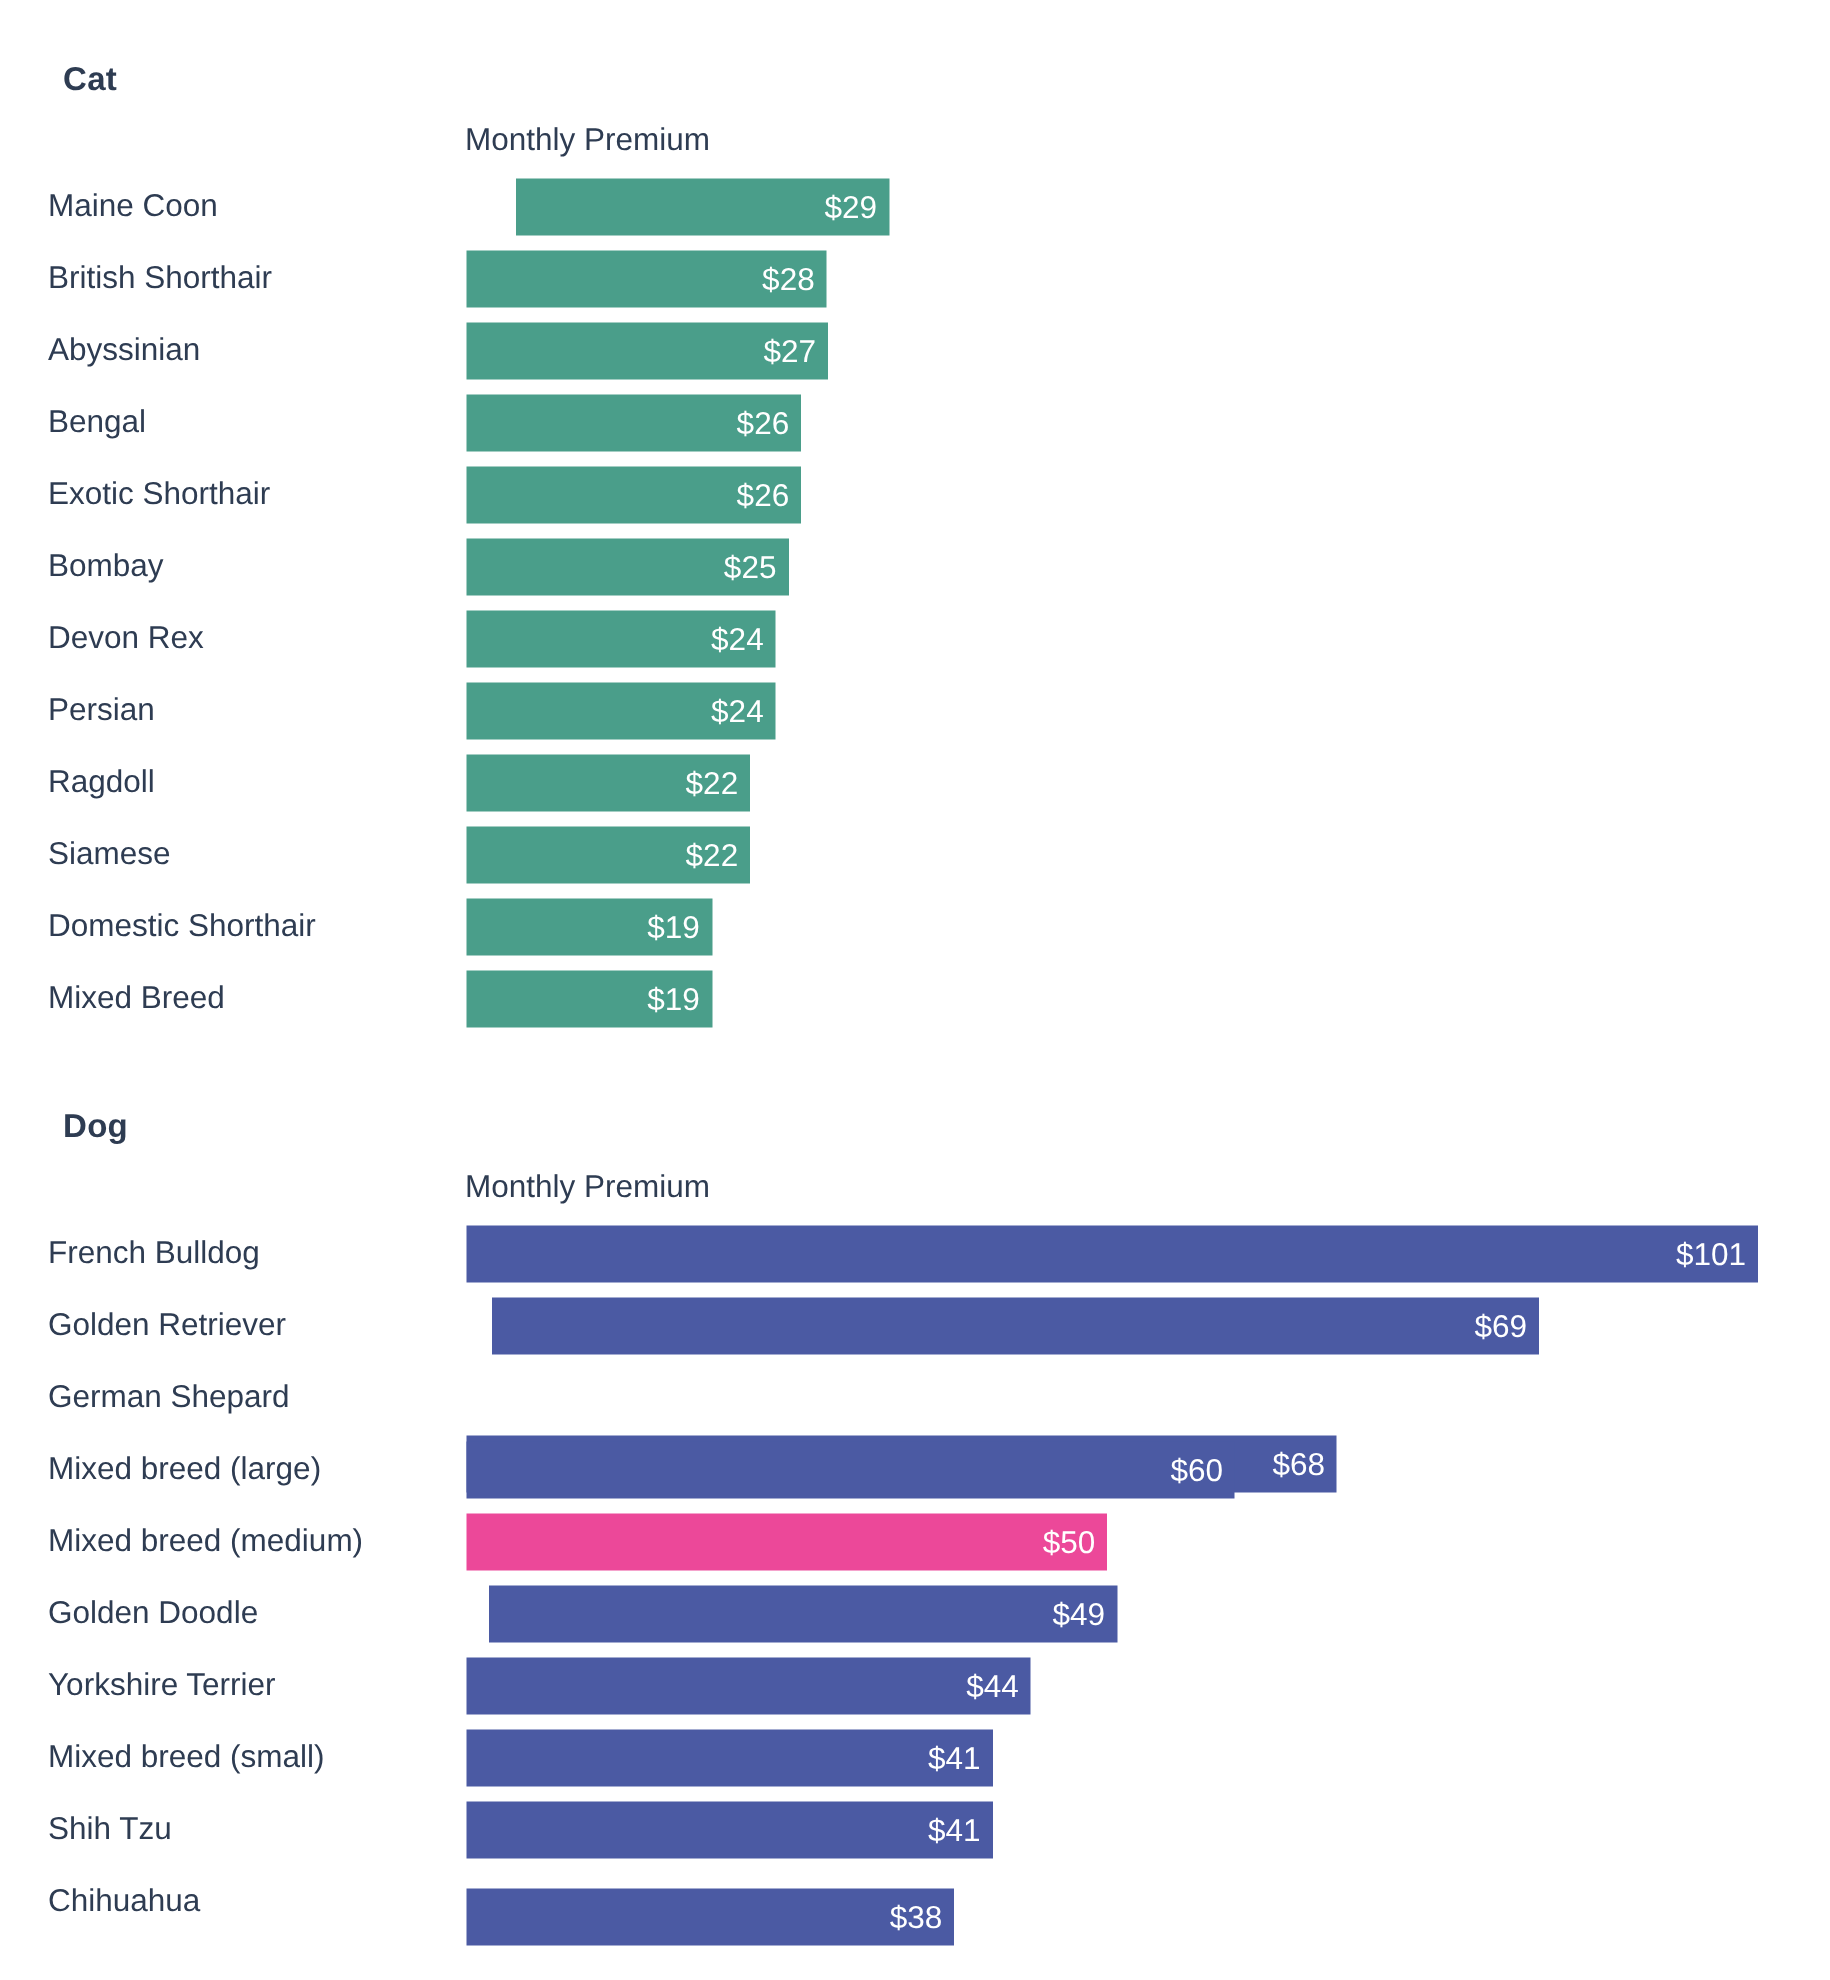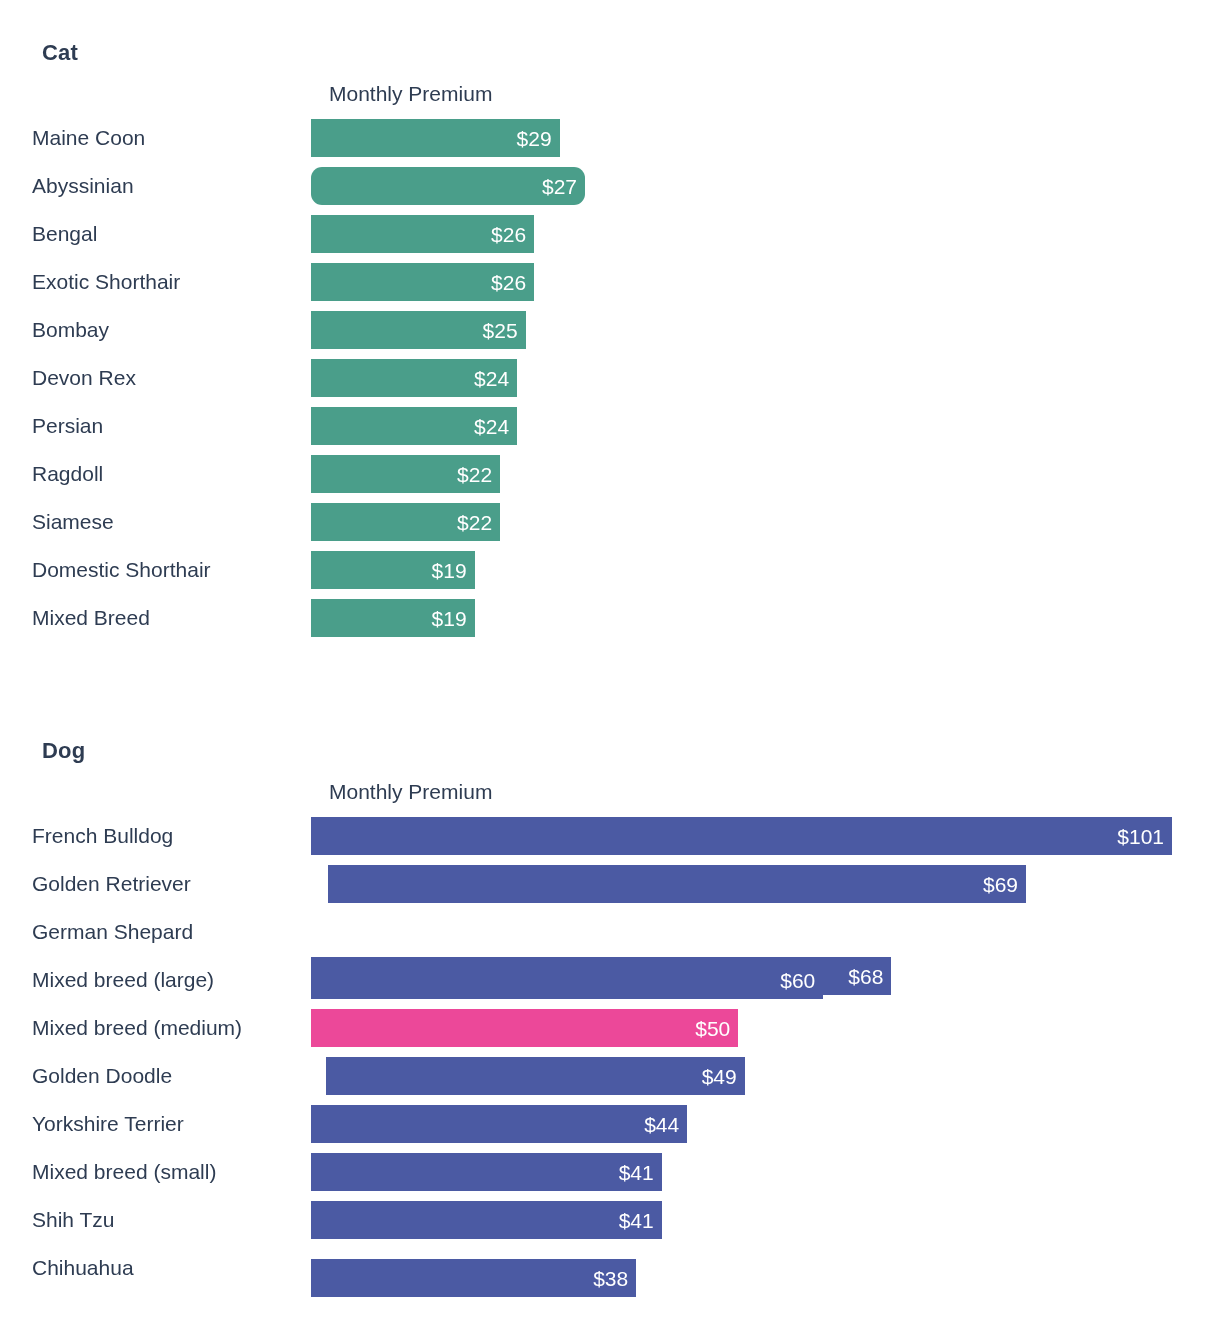--- a/index.html
+++ b/index.html
@@ -37,21 +37,21 @@
     top: 40px;
     font-size: 22px;
     font-weight: bold;
     letter-spacing: 0.2px;
     color: #2e3c52;
     white-space: nowrap;
   }
 
   .axis-title {
     position: absolute;
-    left: 329px;
+    left: 310px;
     top: 82px;
     font-size: 21px;
     font-weight: normal;
     color: #2e3c52;
     white-space: nowrap;
   }
 
   .rows {
     position: absolute;
     left: 0;
@@ -109,29 +109,37 @@
 
 <div class="page">
 
   <div class="section" id="section-cat">
     <div class="section-title">Cat</div>
     <div class="axis-title">Monthly Premium</div>
     <div class="rows" id="rows-cat">
         <div class="row">
           <div class="row-label">Maine Coon</div>
           <div class="bar-track">
-            <div class="bar" style="width: 248.645px; background: rgb(74, 158, 138);">
+            <div class="bar" style="width: 248.645px; background: rgb(74, 158, 138); margin-left: 33px;">
               <span class="bar-value">$29</span>
             </div>
           </div>
         </div>
         <div class="row">
+          <div class="row-label">British Shorthair</div>
+          <div class="bar-track">
+            <div class="bar" style="width: 240.14px; background: rgb(74, 158, 138);">
+              <span class="bar-value">$28</span>
+            </div>
+          </div>
+        </div>
+        <div class="row">
           <div class="row-label">Abyssinian</div>
           <div class="bar-track">
-            <div class="bar" style="width: 274px; background: rgb(74, 158, 138); border-radius: 11px;">
+            <div class="bar" style="width: 241px; background: rgb(74, 158, 138);">
               <span class="bar-value">$27</span>
             </div>
           </div>
         </div>
         <div class="row">
           <div class="row-label">Bengal</div>
           <div class="bar-track">
             <div class="bar" style="width: 223.13px; background: rgb(74, 158, 138);">
               <span class="bar-value">$26</span>
             </div>

